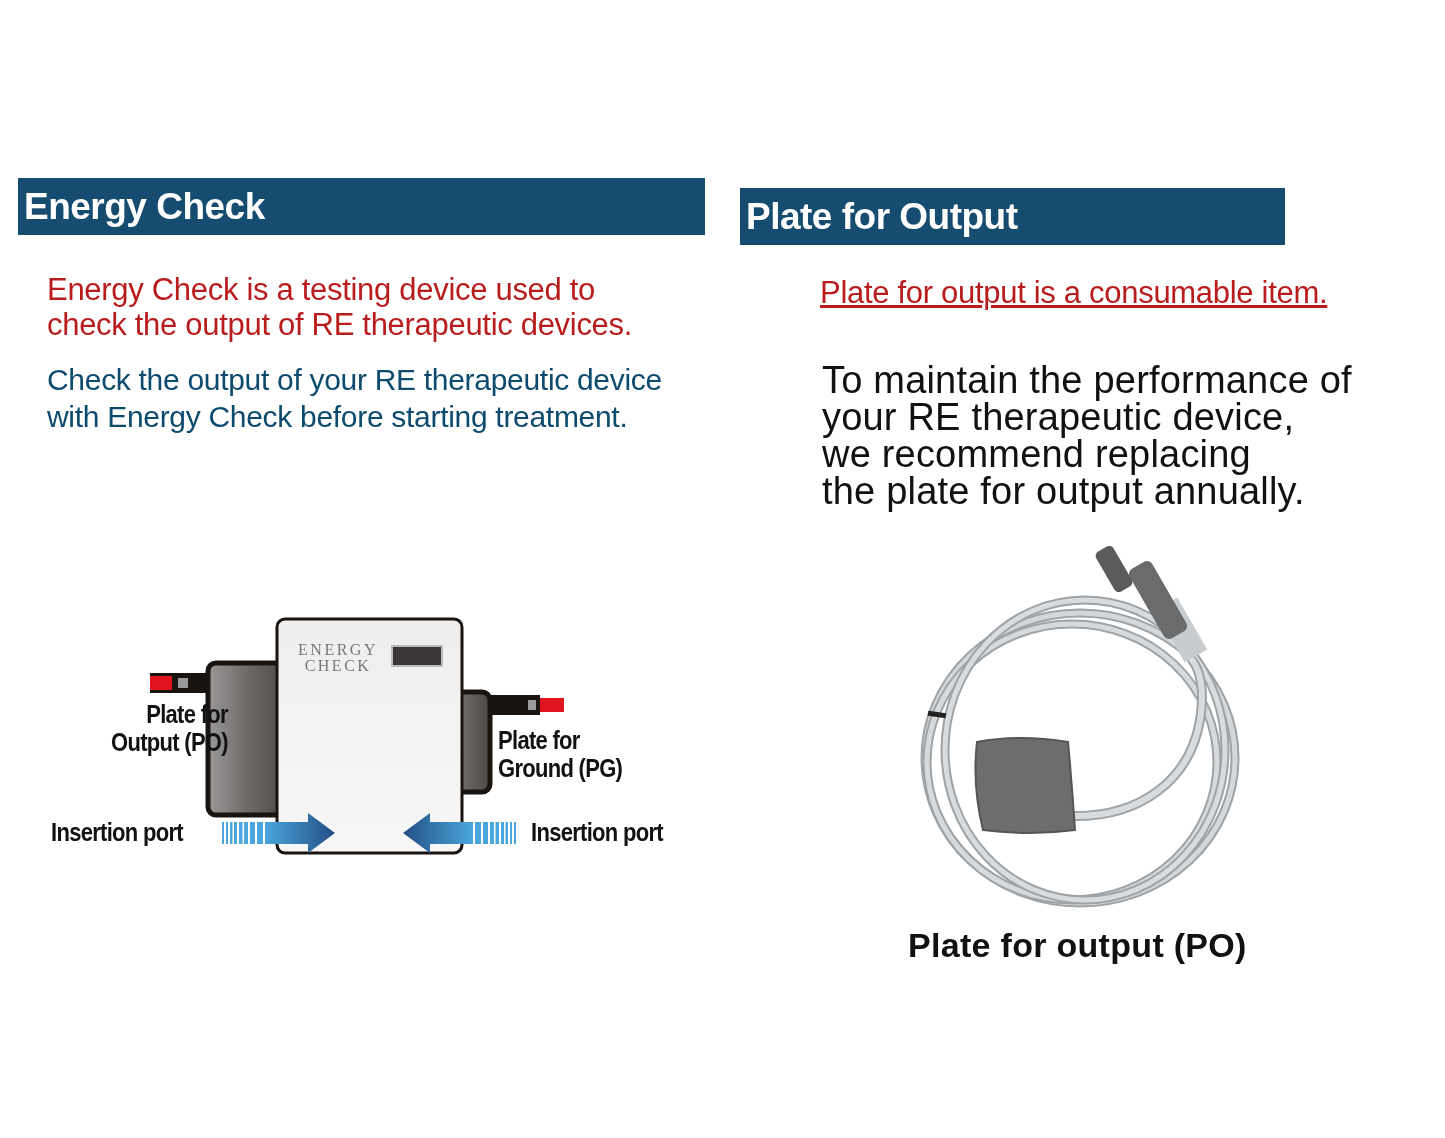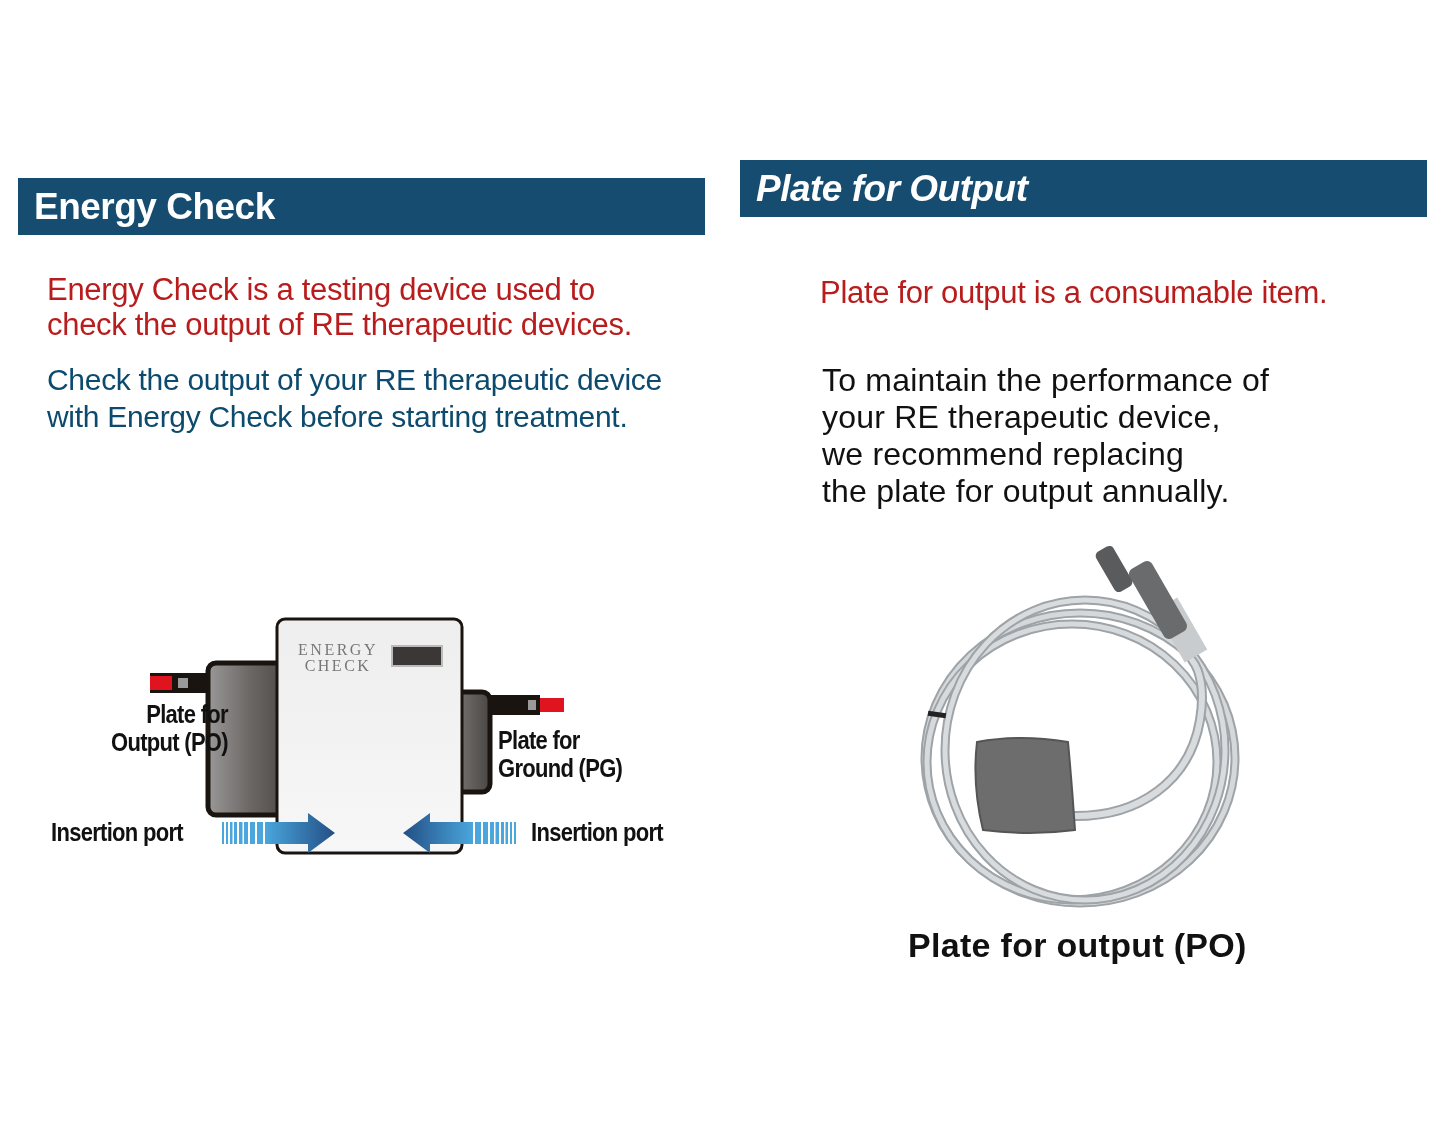--- a/index.html
+++ b/index.html
@@ -1,22 +1,22 @@
 <!DOCTYPE html>
 <html><head>
 <meta charset="utf-8">
 <style>
   html, body { margin:0; padding:0; background:#ffffff; }
   body { width:1445px; height:1138px; position:relative; overflow:hidden; font-family:"Liberation Sans", sans-serif; }
-  .banner { position:absolute; height:57px; background:#154c70; color:#ffffff; font-weight:bold; font-size:37px; line-height:57px; padding-left:16px; box-sizing:border-box; letter-spacing:-0.5px; }
+  .banner { position:absolute; height:57px; background:#154c70; color:#ffffff; font-weight:bold; font-size:37px; line-height:57px; padding-left:6px; box-sizing:border-box; letter-spacing:-0.5px; }
   #banner-left { left:18px; top:178px; width:687px; }
-  #banner-right { left:740px; top:160px; width:687px;font-style:italic; }
+  #banner-right { left:740px; top:188px; width:545px; }
   .lead { position:absolute; color:#b91c1c; font-size:31px; line-height:35px; letter-spacing:-0.3px; white-space:pre-line; }
   .body-text { position:absolute; color:#0c4a6e; font-size:30px; line-height:37px; letter-spacing:-0.3px; white-space:pre-line; }
-  .body-text-right { position:absolute; color:#111111; font-size:32px; line-height:37px; white-space:pre-line; letter-spacing:0.2px; }
+  .body-text-right { position:absolute; color:#111111; font-size:38px; line-height:37px; white-space:pre-line; letter-spacing:0.2px; }
   .diag-label { position:absolute; color:#111; font-weight:bold; font-size:25px; line-height:28px; letter-spacing:-0.8px; transform:scaleX(0.88); transform-origin:left top; white-space:pre-line; }
   .caption { position:absolute; left:908px; top:926px; font-weight:bold; font-size:34px; color:#111; letter-spacing:0.3px; }
   svg { position:absolute; }
 </style>
 </head>
 <body>
 
 <div class="banner" id="banner-left">
   <span>Energy Check</span>
 </div>
@@ -99,21 +99,21 @@
 Output (PO)</div>
 <div class="diag-label" style="left:498px; top:726px;">Plate for
 Ground (PG)</div>
 <div class="diag-label" style="left:51px; top:818px;">Insertion port</div>
 <div class="diag-label" style="left:531px; top:818px;">Insertion port</div>
 
 <div class="banner" id="banner-right">
   <span>Plate for Output</span>
 </div>
 
-<div class="lead" style="left:820px; top:275px;">Plate for output is a consumable item.</div>
+<div class="lead" style="left:820px; top:275px;text-decoration:underline;">Plate for output is a consumable item.</div>
 <div class="body-text-right" style="left:822px; top:362px;">To maintain the performance of
 your RE therapeutic device,
 we recommend replacing
 the plate for output annually.</div>
 
 <svg style="left:900px; top:540px;" width="360" height="380" viewBox="0 0 360 380">
   <g fill="none" stroke-linecap="round">
 
     <ellipse cx="180" cy="218" rx="155" ry="145" stroke="#9ea3a7" stroke-width="9"></ellipse>
     <ellipse cx="180" cy="218" rx="155" ry="145" stroke="#d4d8da" stroke-width="5"></ellipse>

